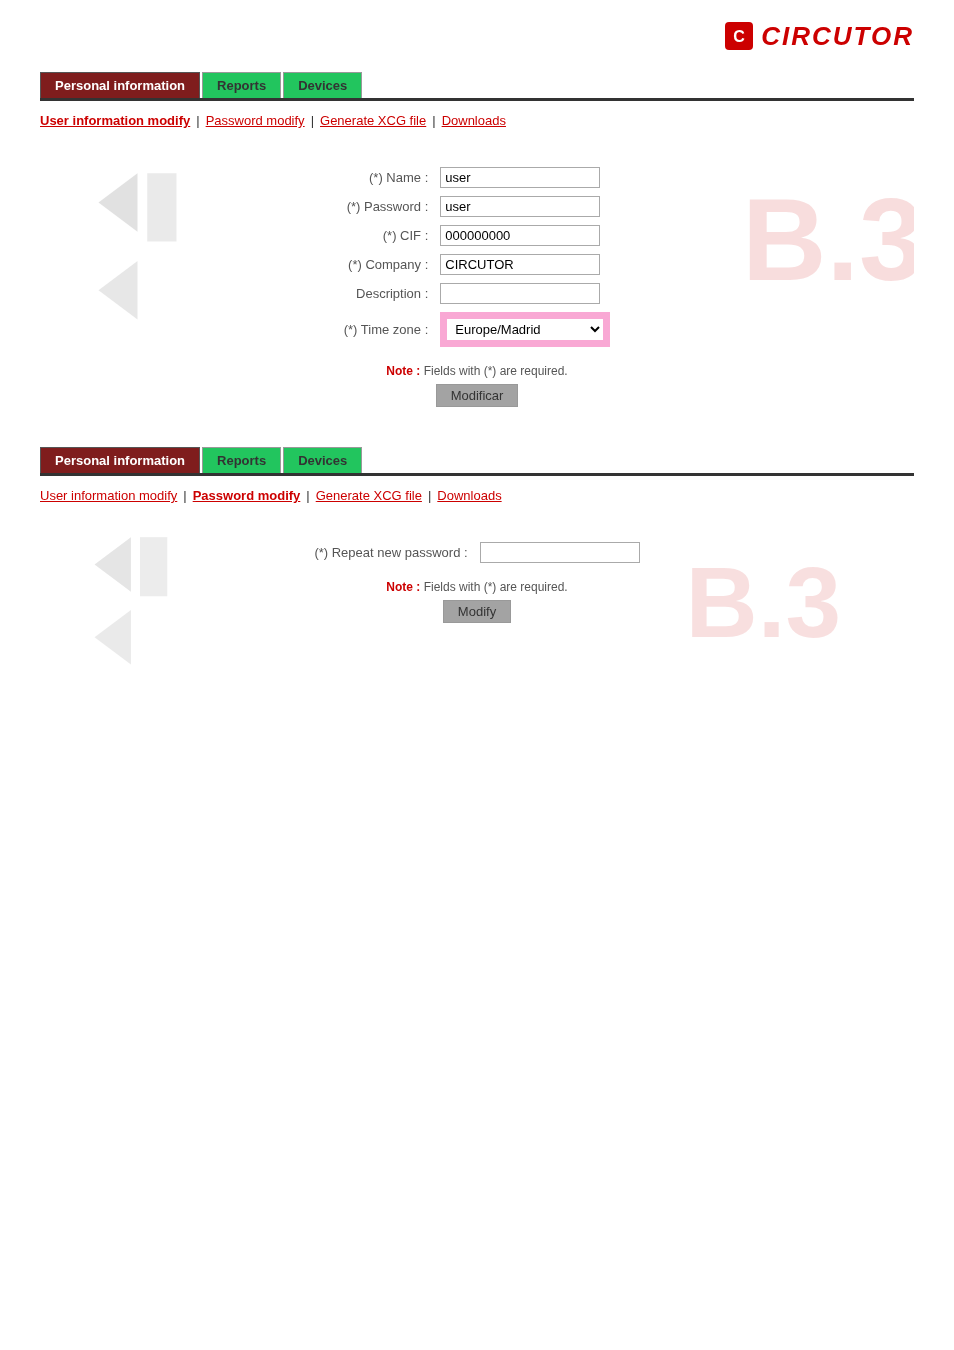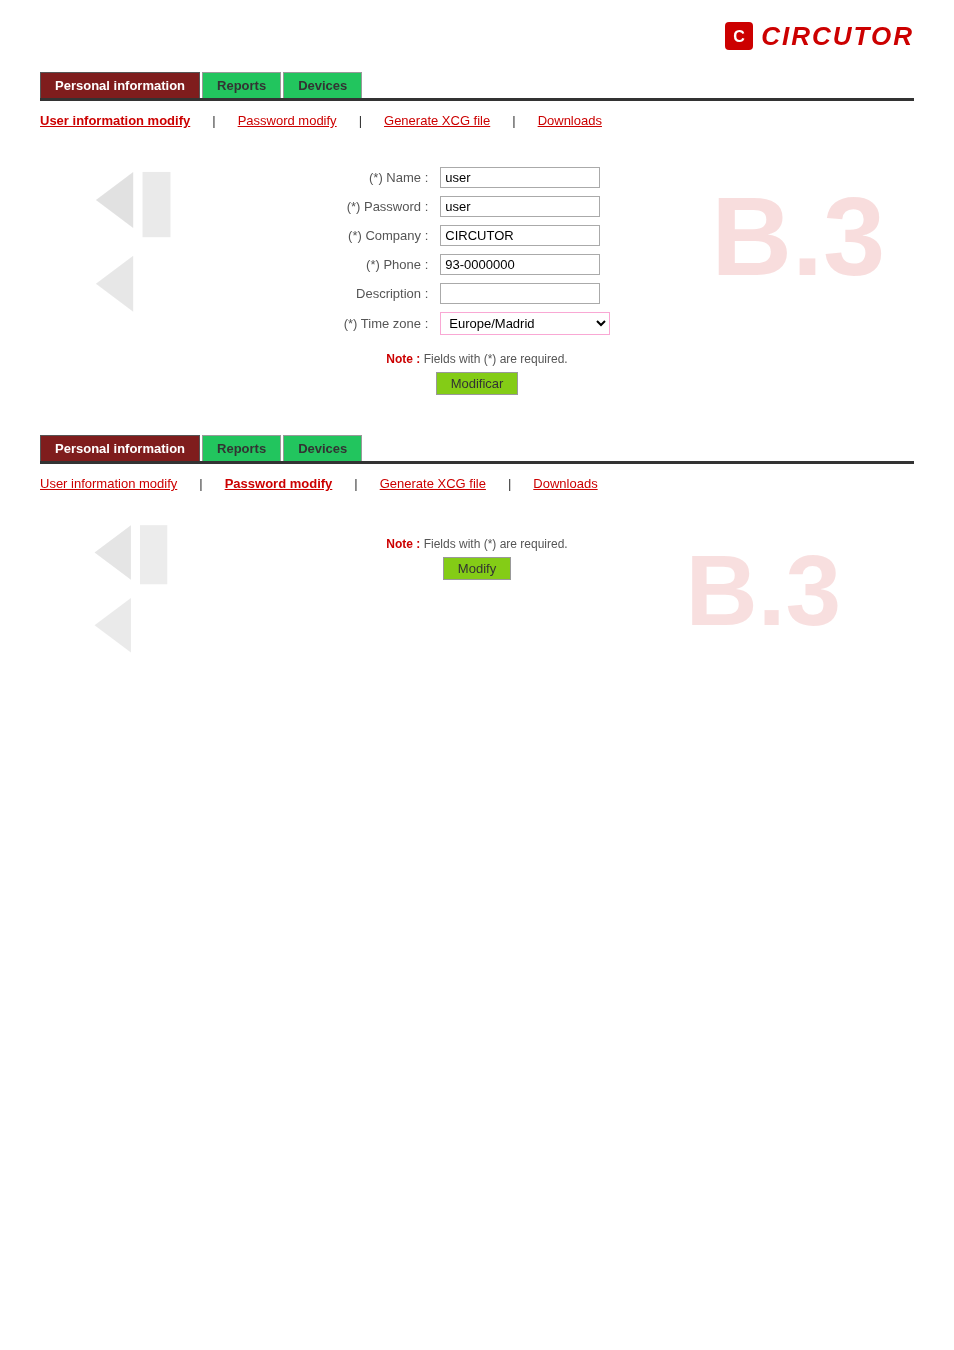--- a/index.html
+++ b/index.html
@@ -62,21 +62,21 @@
     .tab.active {
       background: #7f1d1d;
       color: #fff;
       border-color: #555;
     }
 
     
     .nav-links {
       display: flex;
       align-items: center;
-      gap: 22px;
+      gap: 6px;
       margin-bottom: 16px;
       font-size: 13px;
       flex-wrap: wrap;
     }
     .nav-link {
       color: #cc0000;
       text-decoration: underline;
       cursor: pointer;
     }
     .nav-link.active {
@@ -116,21 +116,21 @@
     }
     .form-table input[type="text"],
     .form-table input[type="password"] {
       border: 1px solid #aaa;
       padding: 2px 4px;
       font-size: 13px;
       width: 160px;
       background: #fff;
     }
     .form-table select {
-      border: 1px solid #f9a8d4;
+      border: 7px solid #f9a8d4;
       padding: 2px 4px;
       font-size: 13px;
       width: 170px;
       background: #fff;
     }
 
     
     .note-row {
       margin: 10px 0 6px 0;
       text-align: center;
@@ -143,21 +143,21 @@
       color: #cc0000;
       font-weight: bold;
     }
 
     
     .btn-submit {
       display: block;
       margin: 6px auto 0 auto;
       padding: 3px 14px;
       font-size: 13px;
-      background: #84cc16;
+      background: #a3a3a3;
       border: 1px solid #999;
       cursor: pointer;
       color: #333;
       position: relative;
       z-index: 1;
     }
 
     
     .wm-shapes {
       position: absolute;
@@ -217,29 +217,29 @@
           <input type="text" value="user" style="">
         </td>
       </tr>
       <tr>
         <td class="label-cell">(*) Password :</td>
         <td class="input-cell">
           <input type="text" value="user" style="">
         </td>
       </tr>
       <tr>
+        <td class="label-cell">(*) CIF :</td>
+        <td class="input-cell">
+          <input type="text" value="000000000" style="">
+        </td>
+      </tr>
+      <tr>
         <td class="label-cell">(*) Company :</td>
         <td class="input-cell">
           <input type="text" value="CIRCUTOR" style="">
-        </td>
-      </tr>
-      <tr>
-        <td class="label-cell">(*) Phone :</td>
-        <td class="input-cell">
-          <input type="text" value="93-0000000" style="">
         </td>
       </tr>
       <tr>
         <td class="label-cell">Description :</td>
         <td class="input-cell">
           <input type="text" value="" style="">
         </td>
       </tr>
       <tr>
         <td class="label-cell">(*) Time zone :</td>
@@ -284,20 +284,26 @@
 
     <svg class="wm-shapes" viewBox="0 0 870 220" preserveAspectRatio="xMinYMin meet">
       <polygon points="60,50 100,20 100,80" fill="#888" opacity="0.22"></polygon>
       <rect x="110" y="20" width="30" height="65" fill="#bbb" opacity="0.28"></rect>
       <polygon points="60,130 100,100 100,160" fill="#888" opacity="0.18"></polygon>
       <text x="710" y="130" font-size="110" font-weight="bold" fill="#cc0000" opacity="0.12" font-family="Arial">B.3</text>
     </svg>
 
     <table class="form-table">
       <tbody>
+      <tr>
+        <td class="label-cell">(*) Repeat new password :</td>
+        <td class="input-cell">
+          <input type="password" value="" style="">
+        </td>
+      </tr>
     </tbody>
       </table>
 
     <div class="note-row">
       <span class="note-label">Note :</span>
       <span>Fields with (*) are required.</span>
     </div>
     <button class="btn-submit">Modify</button>
   </div>
 </div>

